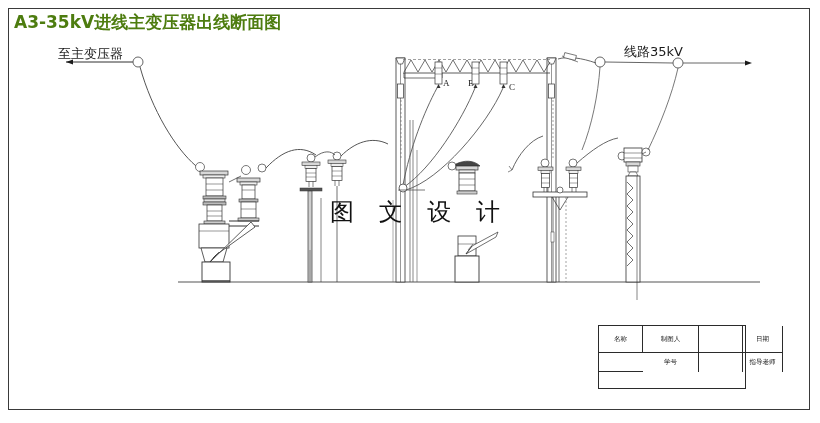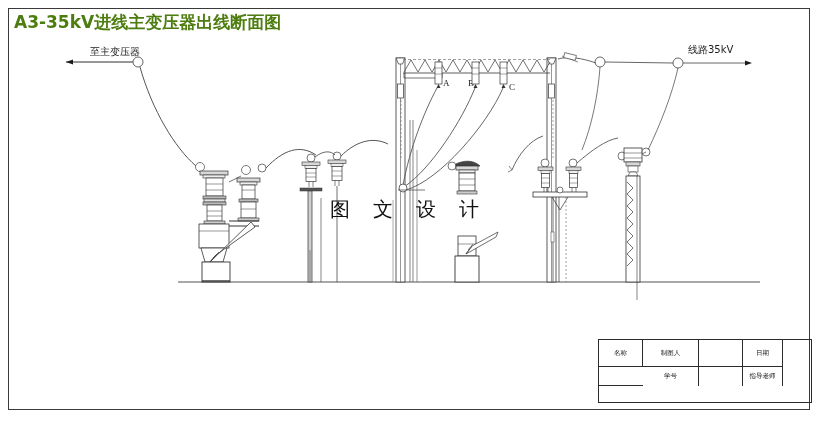--- a/index.html
+++ b/index.html
@@ -31,53 +31,52 @@
     top: 11px;
     color: #4d7c0f;
     font-size: 17px;
     font-weight: bold;
     letter-spacing: 0px;
     white-space: nowrap;
     font-family: "DejaVu Sans", "Liberation Sans", sans-serif;
   }
   .lbl {
     position: absolute;
-    font-size: 10px;
+    font-size: 13px;
     color: #1a1a1a;
     white-space: nowrap;
     font-family: "DejaVu Sans", "Liberation Sans", sans-serif;
-    margin-left: 32px;
   }
   #lbl-left  { left: 58px;  top: 45px; }
-  #lbl-right { left: 656px; top: 43px; }
+  #lbl-right { left: 624px; top: 43px; }
   .phase {
     position: absolute;
     font-size: 9px;
     color: #222;
     font-family: "Liberation Serif", serif;
   }
   #phase-a { left: 443px; top: 78px; }
   #phase-b { left: 468px; top: 78px; }
   #phase-c { left: 509px; top: 82px; }
   #watermark {
     position: absolute;
     left: 330px;
     top: 196px;
-    font-size: 20px;
+    font-size: 24px;
     color: #111111;
     letter-spacing: 9px;
-    font-family: Liberation Serif, serif;
+    font-family: Liberation Sans, sans-serif;
     white-space: nowrap;
   }
   
   #titleblock {
     position: absolute;
     left: 598px;
-    top: 339px;
-    width: 214px;
+    top: 325px;
+    width: 148px;
     height: 64px;
     border: 1px solid #2b2b2b;
     box-sizing: border-box;
     display: grid;
     grid-template-columns: 44px 56px 44px 40px;
     grid-template-rows: 27px 19px 18px;
   }
   #titleblock > div {
     border-right: 1px solid #2b2b2b;
     border-bottom: 1px solid #2b2b2b;

